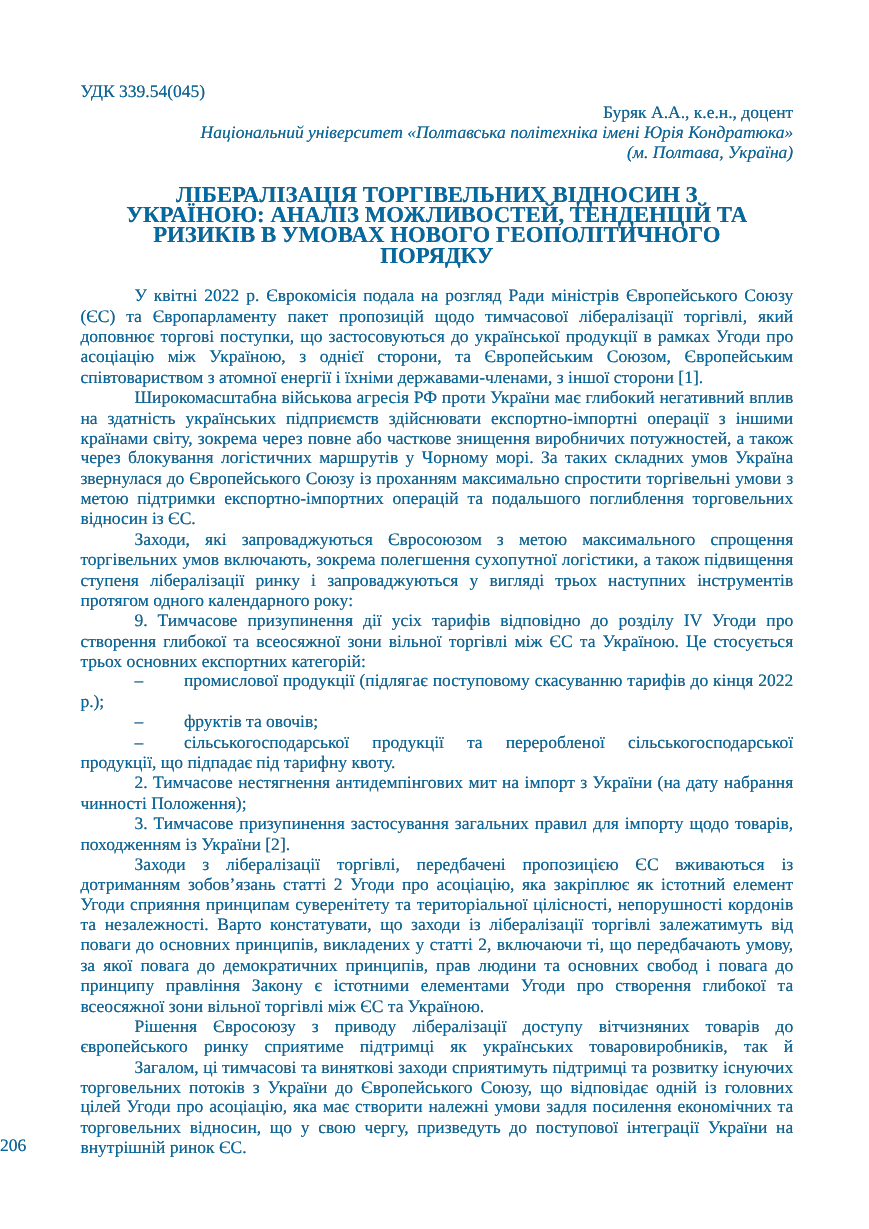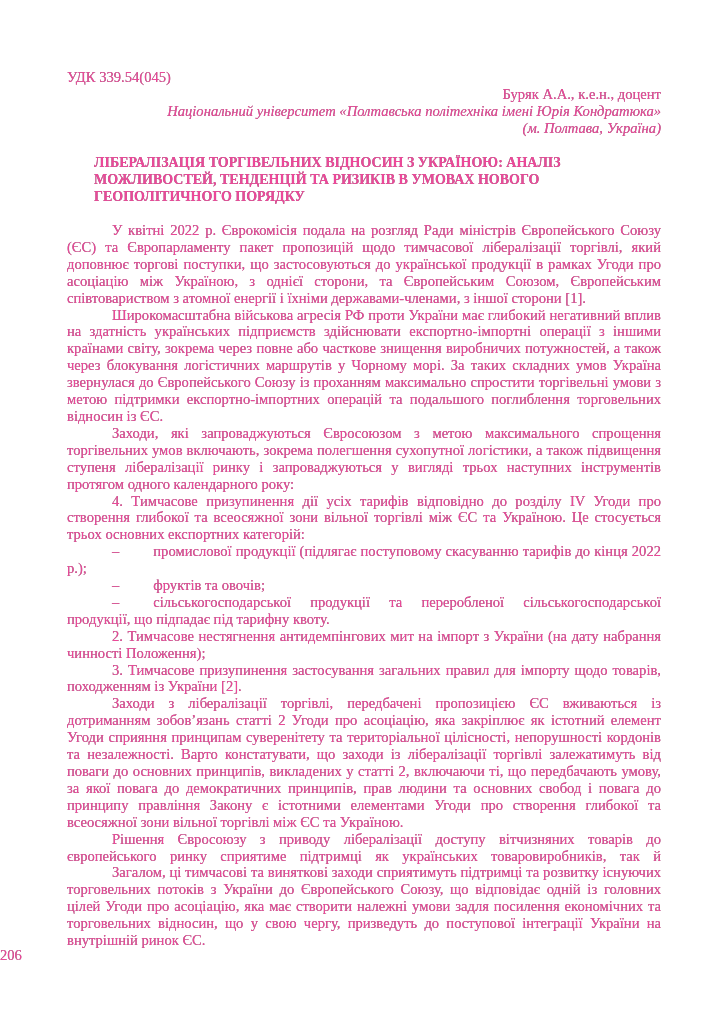--- a/index.html
+++ b/index.html
@@ -7,38 +7,38 @@
     padding: 0;
     background: #ffffff;
   }
   .page {
     position: relative;
     width: 724px;
     height: 1024px;
     background: #ffffff;
     overflow: hidden;
     font-family: "Liberation Serif", "DejaVu Serif", serif;
-    color: #ec4899;
+    color: #0369a1;
     text-shadow: 0 0 0.35px rgba(0,0,0,0.55);
   }
   .content {
     position: absolute;
     left: 67px;
     top: 69px;
     width: 594px;
     font-size: 14.6px;
     line-height: 16.9px;
   }
   .line { margin: 0; }
   .center { text-align: right; }
   .italic { font-style: italic; }
   .doc-title {
-    font-size: 14px;
+    font-size: 19px;
     font-weight: bold;
-    text-align: left;
+    text-align: center;
     margin: 16.9px auto 16.9px auto;
     max-width: 540px;
     line-height: 17.2px;
   }
   p.para {
     margin: 0;
     text-align: justify;
     text-indent: 45px;
   }
   p.para.justify-last {
@@ -67,21 +67,21 @@
     <p class="line">УДК 339.54(045)</p>
     <p class="line center">Буряк А.А., к.е.н., доцент</p>
     <p class="line center italic">Національний університет «Полтавська політехніка імені Юрія Кондратюка»</p>
     <p class="line center italic">(м. Полтава, Україна)</p>
 
     <h1 class="doc-title">ЛІБЕРАЛІЗАЦІЯ ТОРГІВЕЛЬНИХ ВІДНОСИН З УКРАЇНОЮ: АНАЛІЗ МОЖЛИВОСТЕЙ, ТЕНДЕНЦІЙ ТА РИЗИКІВ В УМОВАХ НОВОГО ГЕОПОЛІТИЧНОГО ПОРЯДКУ</h1>
 
     <p class="para">У квітні 2022 р. Єврокомісія подала на розгляд Ради міністрів Європейського Союзу (ЄС) та Європарламенту пакет пропозицій щодо тимчасової лібералізації торгівлі, який доповнює торгові поступки, що застосовуються до української продукції в рамках Угоди про асоціацію між Україною, з однієї сторони, та Європейським Союзом, Європейським співтовариством з атомної енергії і їхніми державами-членами, з іншої сторони [1].</p>
     <p class="para">Широкомасштабна військова агресія РФ проти України має глибокий негативний вплив на здатність українських підприємств здійснювати експортно-імпортні операції з іншими країнами світу, зокрема через повне або часткове знищення виробничих потужностей, а також через блокування логістичних маршрутів у Чорному морі. За таких складних умов Україна звернулася до Європейського Союзу із проханням максимально спростити торгівельні умови з метою підтримки експортно-імпортних операцій та подальшого поглиблення торговельних відносин із ЄС.</p>
     <p class="para">Заходи, які запроваджуються Євросоюзом з метою максимального спрощення торгівельних умов включають, зокрема полегшення сухопутної логістики, а також підвищення ступеня лібералізації ринку і запроваджуються у вигляді трьох наступних інструментів протягом одного календарного року:</p>
-    <p class="para">4. Тимчасове призупинення дії усіх тарифів відповідно до розділу IV Угоди про створення глибокої та всеосяжної зони вільної торгівлі між ЄС та Україною. Це стосується трьох основних експортних категорій:</p>
+    <p class="para">9. Тимчасове призупинення дії усіх тарифів відповідно до розділу IV Угоди про створення глибокої та всеосяжної зони вільної торгівлі між ЄС та Україною. Це стосується трьох основних експортних категорій:</p>
 
     <p class="para"><span>–</span><span class="tab"></span><span>промислової продукції (підлягає поступовому скасуванню тарифів до кінця 2022 р.);</span></p>
 
     <p class="para"><span>–</span><span class="tab"></span><span>фруктів та овочів;</span></p>
 
     <p class="para"><span>–</span><span class="tab"></span><span>сільськогосподарської продукції та переробленої сільськогосподарської продукції, що підпадає під тарифну квоту.</span></p>
 
     <p class="para">2. Тимчасове нестягнення антидемпінгових мит на імпорт з України (на дату набрання чинності Положення);</p>
     <p class="para">3. Тимчасове призупинення застосування загальних правил для імпорту щодо товарів, походженням із України [2].</p>
     <p class="para">Заходи з лібералізації торгівлі, передбачені пропозицією ЄС вживаються із дотриманням зобов’язань статті 2 Угоди про асоціацію, яка закріплює як істотний елемент Угоди сприяння принципам суверенітету та територіальної цілісності, непорушності кордонів та незалежності. Варто констатувати, що заходи із лібералізації торгівлі залежатимуть від поваги до основних принципів, викладених у статті 2, включаючи ті, що передбачають умову, за якої повага до демократичних принципів, прав людини та основних свобод і повага до принципу правління Закону є істотними елементами Угоди про створення глибокої та всеосяжної зони вільної торгівлі між ЄС та Україною.</p>

